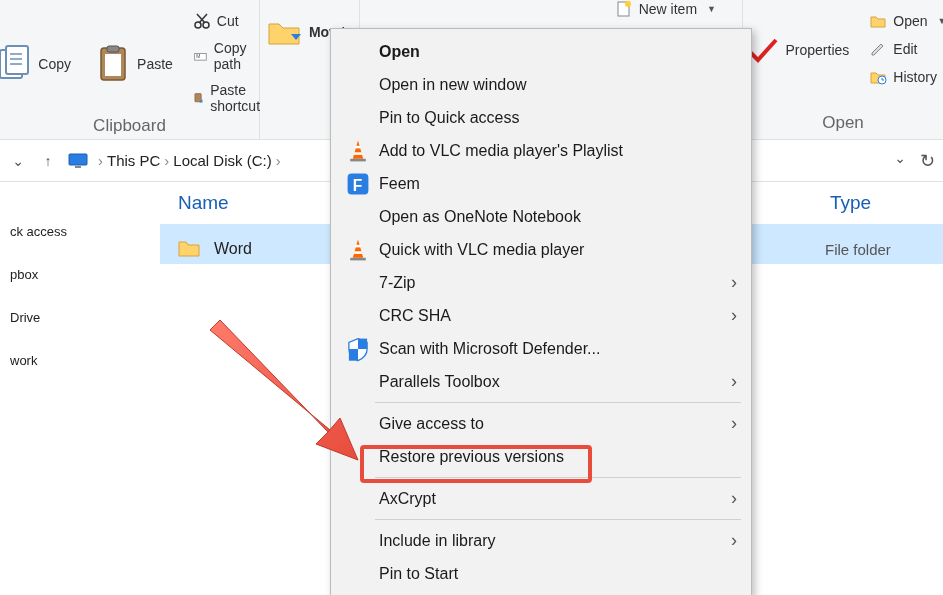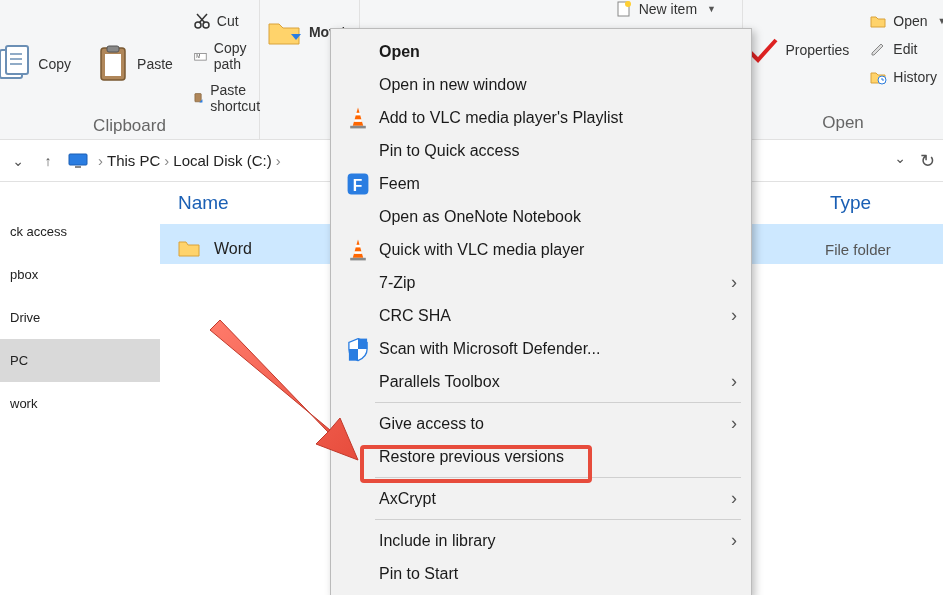--- a/index.html
+++ b/index.html
@@ -199,21 +199,20 @@
     <span>⌄</span>
     <span style="font-size:18px;">↻</span>
   </div>
 </div>
 
 <div class="main">
   <div class="sidebar">
     <div class="sidebar-item">ck access</div>
     <div class="sidebar-item">pbox</div>
     <div class="sidebar-item">Drive</div>
-    <div class="sidebar-item sel">PC</div>
     <div class="sidebar-item">work</div>
   </div>
 
   <div class="filelist">
     <div class="filelist-header">
       <span class="col-name">Name</span>
       <span class="col-type">Type</span>
     </div>
     <div class="file-row">
       <svg class="folder-icon" viewBox="0 0 22 20">
@@ -228,34 +227,34 @@
 <div class="context-menu">
   <div class="cm-item bold">
       <span class="cm-icon-spacer"></span>
       <span>Open</span>
     </div>
   <div class="cm-item">
       <span class="cm-icon-spacer"></span>
       <span>Open in new window</span>
     </div>
   <div class="cm-item">
+      <span class="cm-icon-spacer"></span>
+      <span>Pin to Quick access</span>
+    </div>
+  <div class="cm-item">
     <span class="cm-icon">
         <svg viewBox="0 0 20 20">
           <path d="M10 2 L14 16 L6 16 Z" fill="#f60"></path>
           <rect x="4" y="16" width="12" height="2" fill="#888"></rect>
           <rect x="8" y="6" width="4" height="2" fill="#fff"></rect>
           <rect x="7" y="11" width="6" height="2" fill="#fff"></rect>
         </svg>
       </span>
     <span>Add to VLC media player's Playlist</span>
   </div>
-  <div class="cm-item">
-      <span class="cm-icon-spacer"></span>
-      <span>Pin to Quick access</span>
-    </div>
   <div class="cm-item">
     <span class="cm-icon">
         <svg viewBox="0 0 20 20">
           <rect x="2" y="2" width="16" height="16" rx="3" fill="#2a7de1"></rect>
           <text x="6" y="15" font-size="12" fill="#fff" font-weight="bold">F</text>
         </svg>
       </span>
     <span>Feem</span>
   </div>
   <div class="cm-item">

